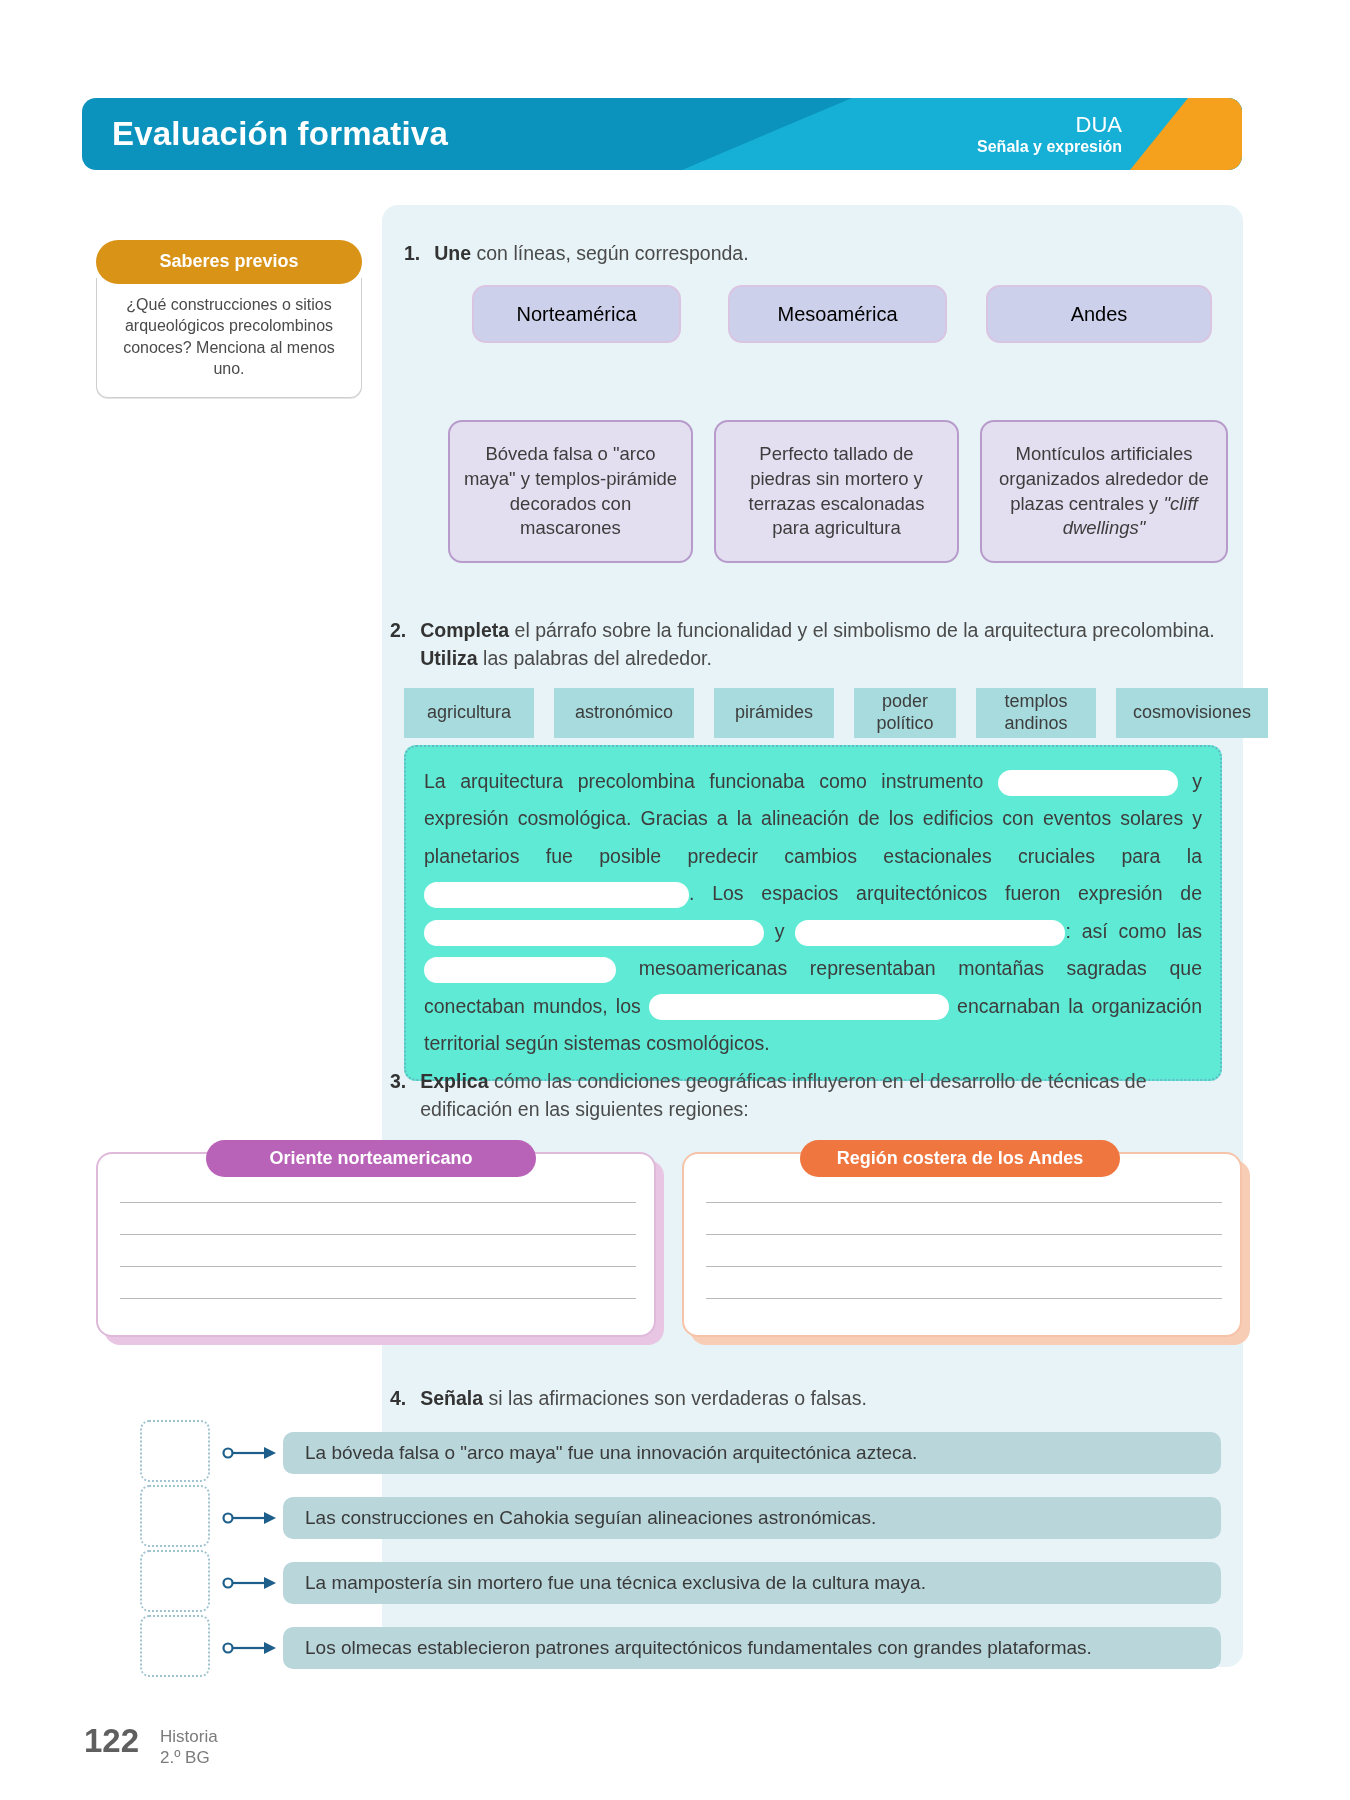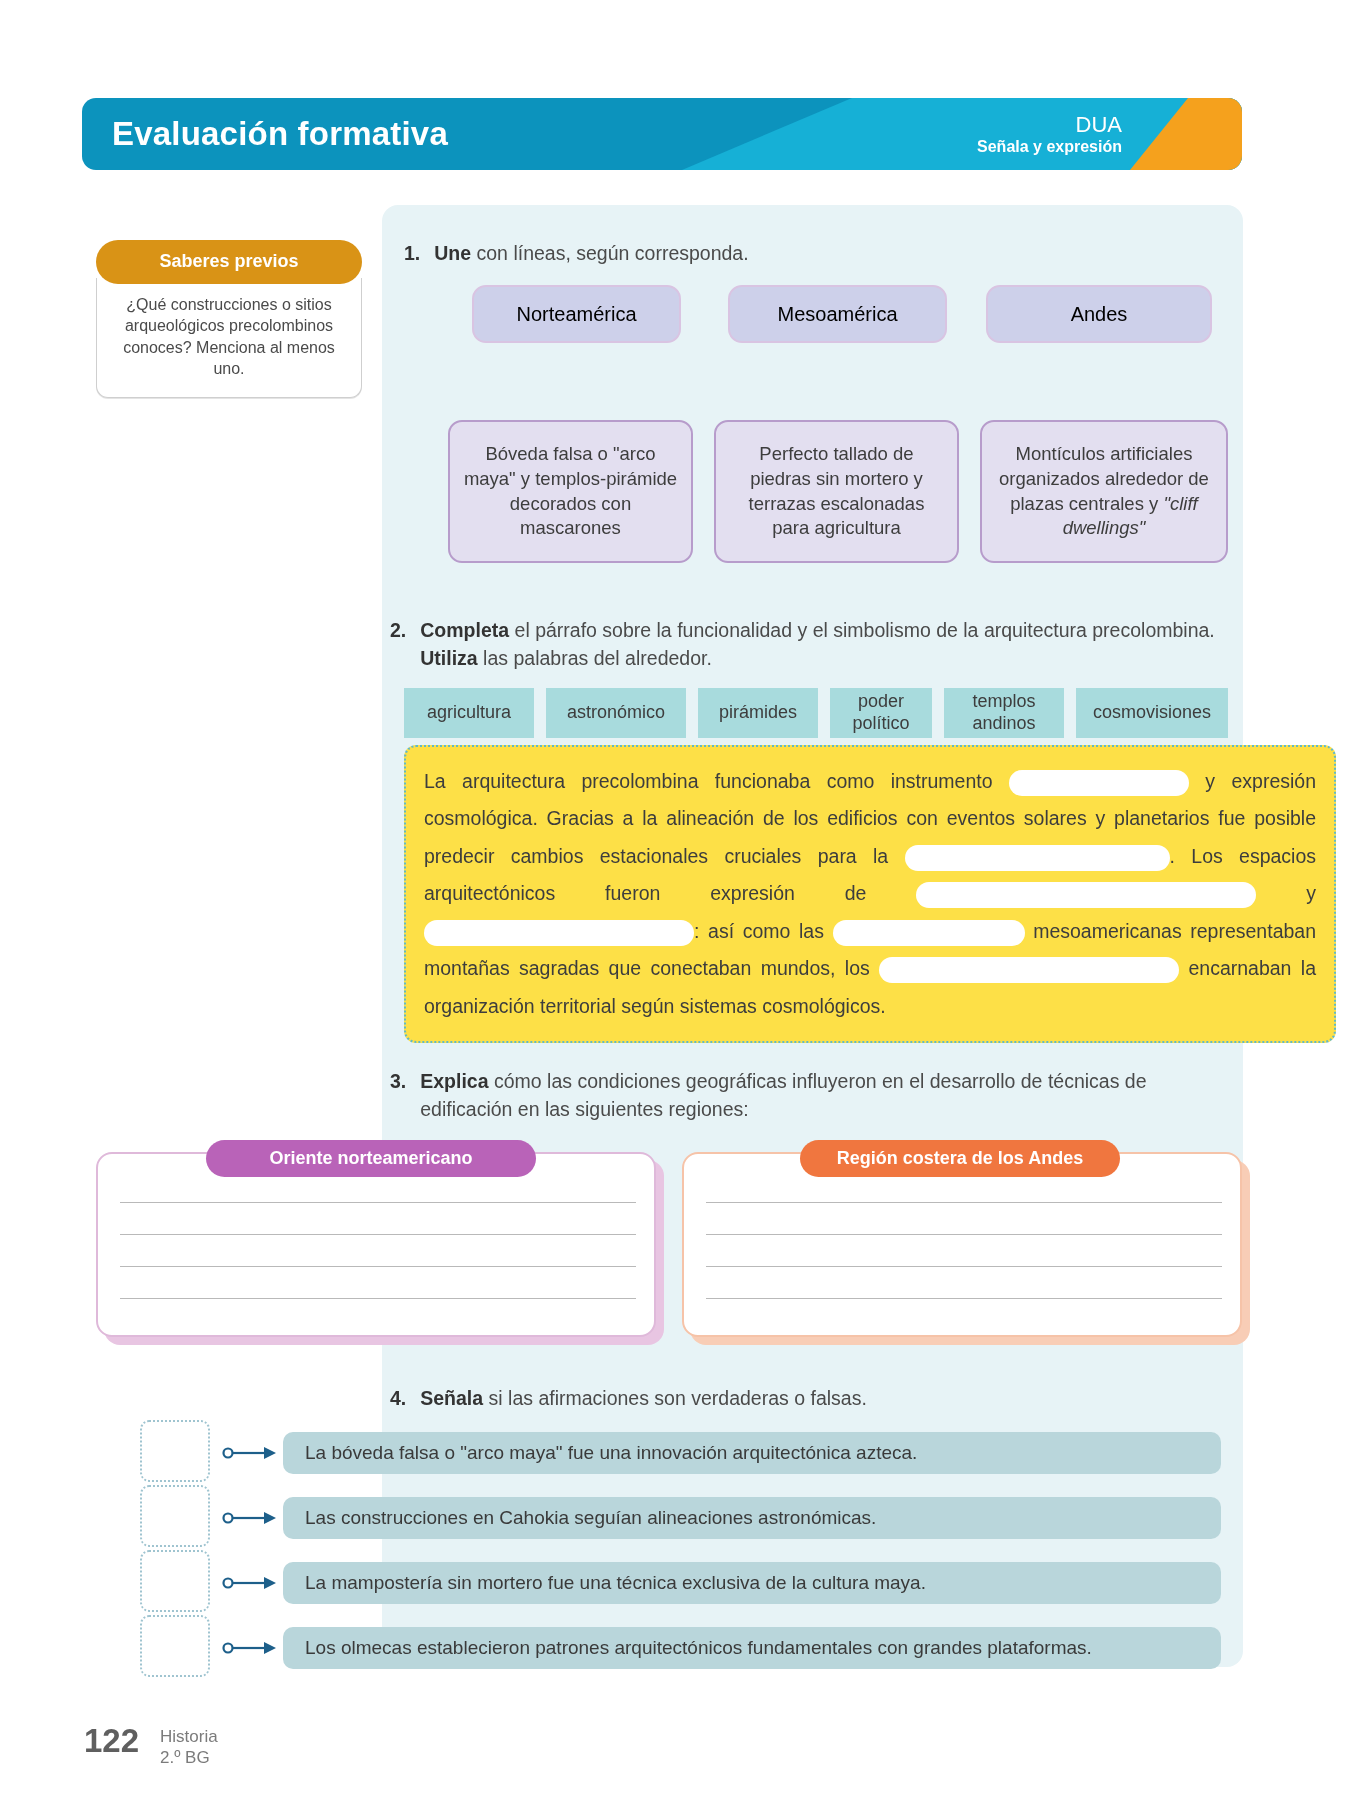--- a/index.html
+++ b/index.html
@@ -83,32 +83,32 @@
   .desc-box{
     position:absolute;height:143px;
     background:#e3dff0;border:2.2px solid #b79ccb;border-radius:14px;
     display:flex;align-items:center;justify-content:center;
     text-align:center;font-size:18.5px;line-height:1.34;color:#3d3d3d;
     padding:6px 12px;box-sizing:border-box;
   }
   .desc-box i{font-style:italic;}
 
   
-  .bank{position:absolute;left:404px;top:688px;display:flex;gap:12px;}
+  .bank{position:absolute;left:404px;top:688px;display:flex;gap:20px;}
   .bank-cell{
     background:#a8dbdd;
     display:flex;align-items:center;justify-content:center;text-align:center;
     font-size:18px;color:#3d3d3d;height:50px;line-height:1.2;padding:0 14px;
     box-sizing:border-box;
   }
 
   
   .para{
-    position:absolute;left:404px;top:745px;width:932px;
-    background:#fde047;border:2px dotted #63b9c4;border-radius:12px;
+    position:absolute;left:404px;top:745px;width:818px;
+    background:#5eead4;border:2px dotted #63b9c4;border-radius:12px;
     padding:16px 18px 16px;box-sizing:border-box;
     font-size:19.5px;line-height:1.92;color:#3d3d3d;
     text-align:justify;
   }
   .blank{
     display:inline-block;vertical-align:middle;
     background:#ffffff;border-radius:14px;height:26px;
   }
 
   

